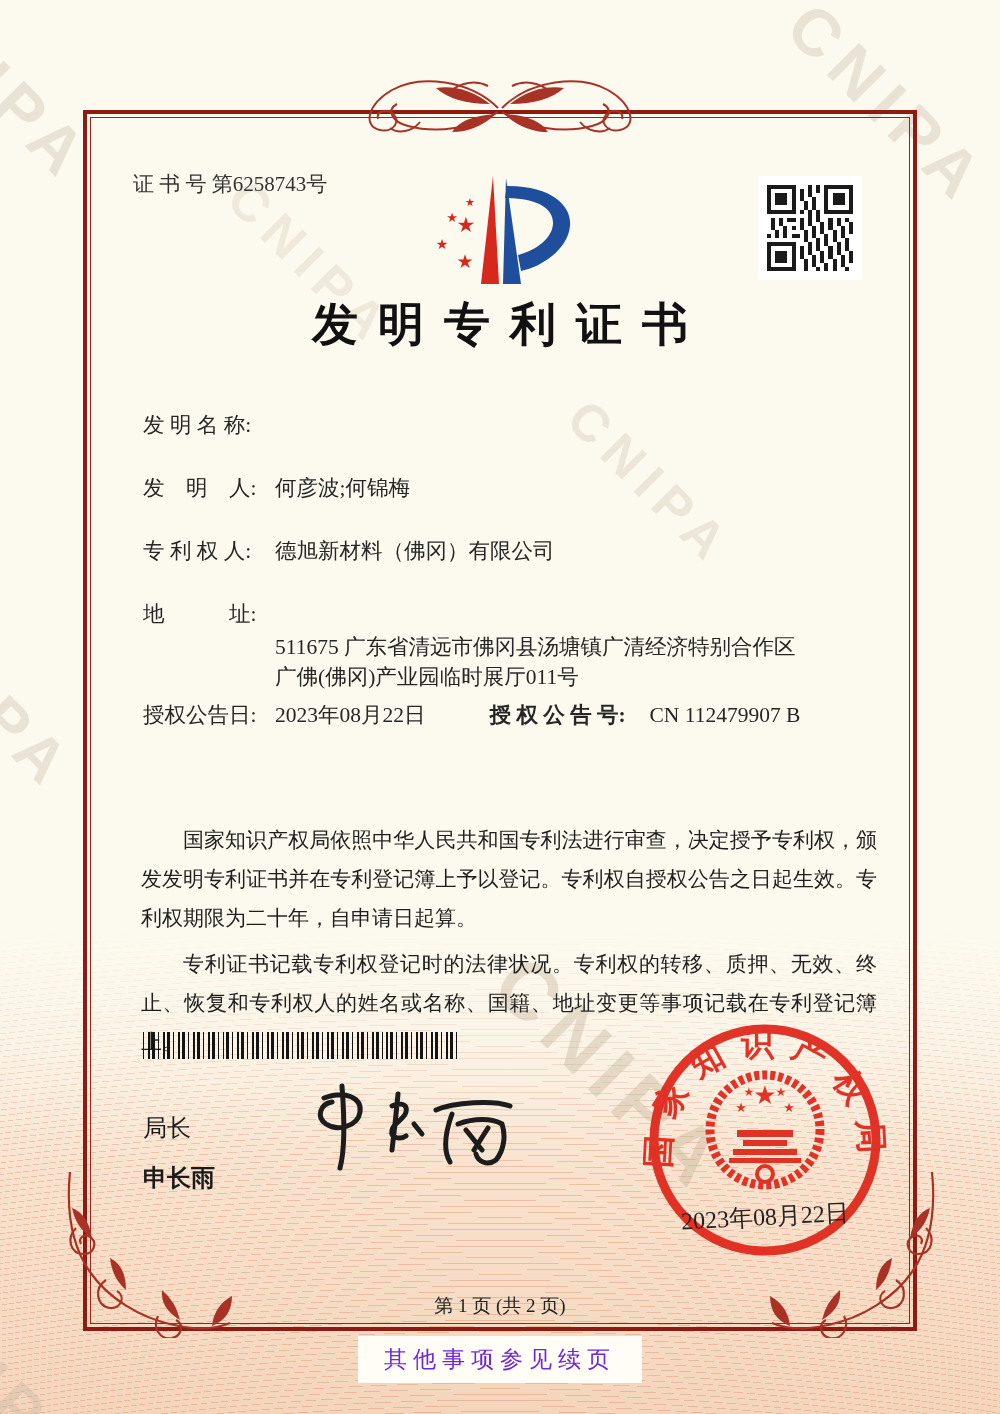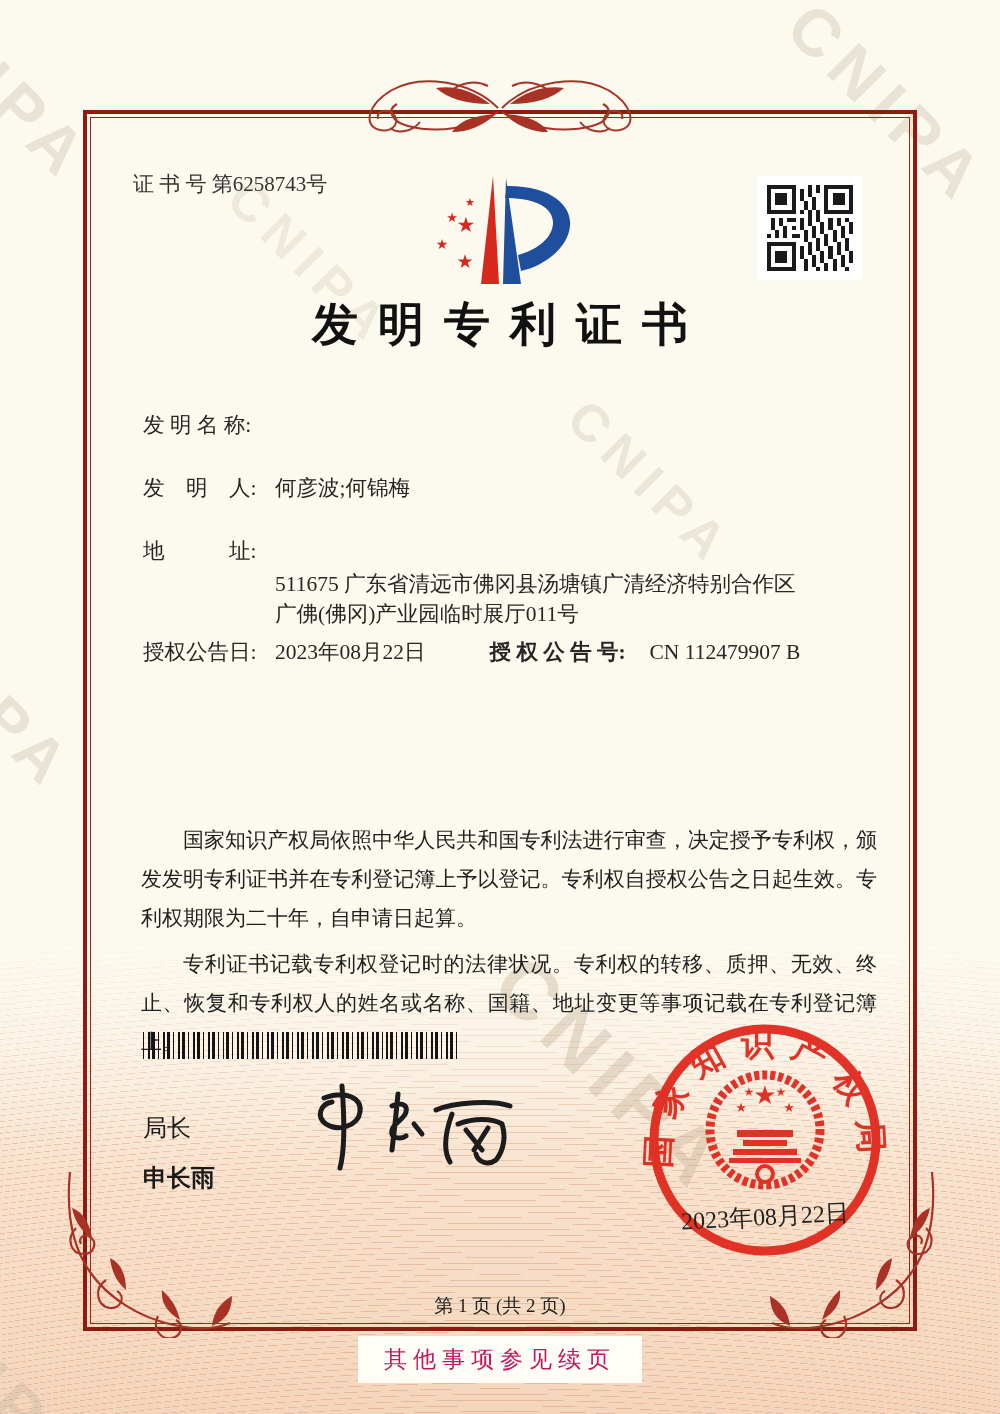--- a/index.html
+++ b/index.html
@@ -72,21 +72,21 @@
   .signoff {
     position:absolute; z-index:5; left:143px; top:1112px;
     font-family:"Liberation Sans","DejaVu Sans",sans-serif; font-size:24px; color:#1a1a1a;
   }
   .signoff .name { margin-top:18px;font-weight:bold; }
   .signature { position:absolute; z-index:5; left:288px; top:1068px; }
   .seal { position:absolute; z-index:6; left:643px; top:1018px; }
   .page-num { position:absolute; z-index:5; left:0; top:1293px; width:1000px; text-align:center; font-size:19px; color:#222; }
   .note-box {
     position:absolute; z-index:6; left:50%; top:1336px; transform:translateX(-50%);
-    background:#fffdf6; padding:8px 26px; font-size:23px; letter-spacing:6px; color:#be185d; white-space:nowrap;
+    background:#fffdf6; padding:8px 26px; font-size:23px; letter-spacing:6px; color:#6d28d9; white-space:nowrap;
   }
 </style>
 </head>
 <body>
 
 <div class="page">
 
   <div class="waves"></div>
 
   <div class="wm wm1">CNIPA</div>
@@ -590,20 +590,24 @@
 
   <div class="title">发明专利证书</div>
 
   <div class="fields">
     <div class="frow">
       <span class="flabel">发 明 名 称:</span>
     </div>
     <div class="frow">
       <span class="flabel">发　明　人:</span>
       <span class="fvalue">何彦波;何锦梅</span>
+    </div>
+    <div class="frow">
+      <span class="flabel">专 利 权 人:</span>
+      <span class="fvalue">德旭新材料（佛冈）有限公司</span>
     </div>
     <div class="frow" style="margin-bottom:8px;">
       <span class="flabel">地　　　址:</span>
       <span class="fvalue" style="max-width:525px;margin-top:33px;">511675 广东省清远市佛冈县汤塘镇广清经济特别合作区广佛(佛冈)产业园临时展厅011号</span>
     </div>
     <div class="frow frow-grant">
       <span class="flabel">授权公告日:</span>
       <span class="fvalue">2023年08月22日</span>
       <span class="pair2">
         <span class="flabel" style="flex-basis:150px;font-weight:bold;">授 权 公 告 号:</span>

